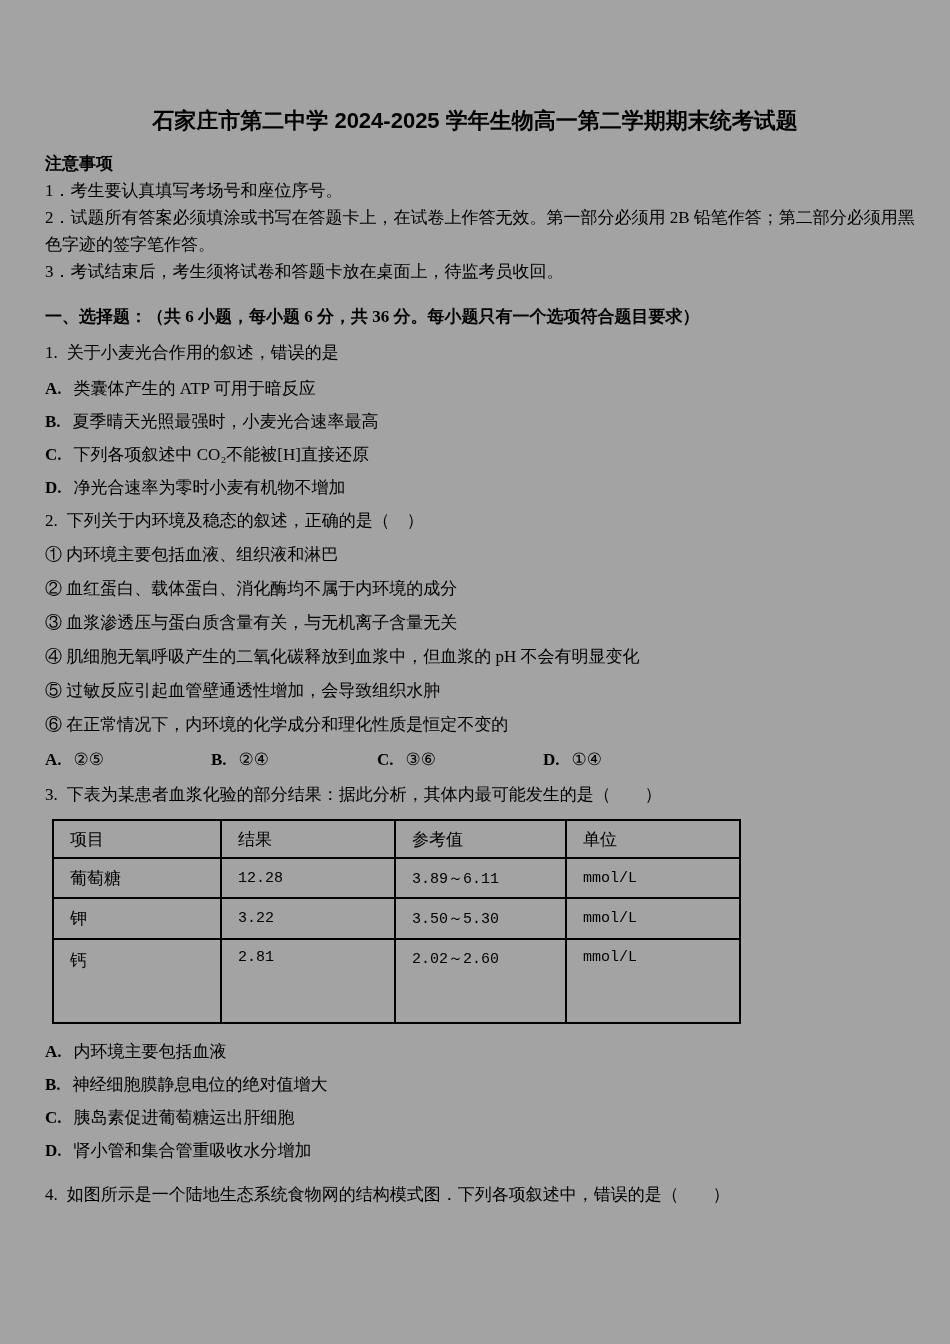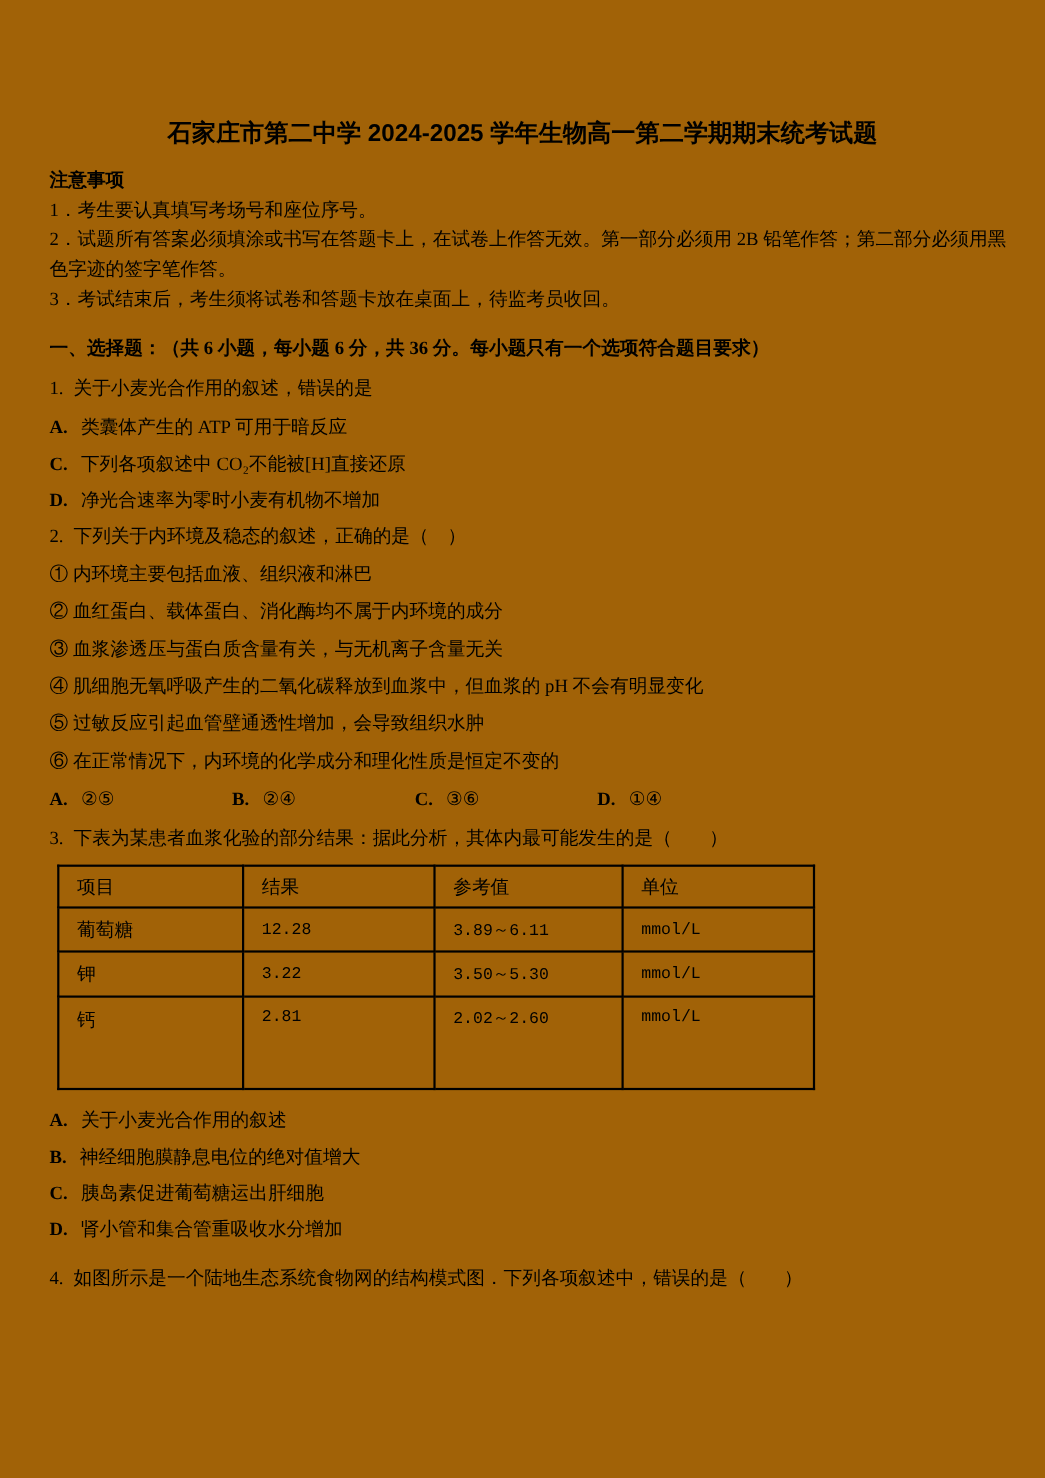--- a/index.html
+++ b/index.html
@@ -1,19 +1,19 @@
 <!DOCTYPE html>
 <html><head>
 <meta charset="utf-8">
 <style>
   html,body { margin:0; padding:0; background:#ffffff; }
   .page {
     position:relative;
     width:950px; height:1344px;
-    background:#a16207;
+    background:#a3a3a3;
     color:#000000;
     font-family:"Liberation Serif","DejaVu Serif",serif;
     overflow:hidden;
   }
   .title {
     padding-top:106px;
     text-align:center;
     font-size:22px;
     line-height:30px;
     font-weight:bold;
@@ -80,20 +80,23 @@
 
     <div class="section-heading">一、选择题：（共 6 小题，每小题 6 分，共 36 分。每小题只有一个选项符合题目要求）</div>
 
     <div class="q-line">
       <span class="q-num">1.</span><span>关于小麦光合作用的叙述，错误的是</span>
     </div>
     <div class="opt-line">
       <span class="opt-label">A.</span><span>类囊体产生的 ATP 可用于暗反应</span>
     </div>
     <div class="opt-line">
+      <span class="opt-label">B.</span><span>夏季晴天光照最强时，小麦光合速率最高</span>
+    </div>
+    <div class="opt-line">
       <span class="opt-label">C.</span><span>下列各项叙述中 CO₂不能被[H]直接还原</span>
     </div>
     <div class="opt-line">
       <span class="opt-label">D.</span><span>净光合速率为零时小麦有机物不增加</span>
     </div>
 
     <div class="opt-line">
       <span class="q-num">2.</span><span>下列关于内环境及稳态的叙述，正确的是（　）</span>
     </div>
     <div class="item-line">① 内环境主要包括血液、组织液和淋巴</div>
@@ -144,21 +147,21 @@
       <tr class="r-3">
         <td class="c0">钙</td>
         <td class="c1 mono">2.81</td>
         <td class="c2 mono">2.02～2.60</td>
         <td class="c3 mono">mmol/L</td>
       </tr>
     </tbody>
       </table>
 
     <div class="opt-line after-table">
-      <span class="opt-label">A.</span><span>关于小麦光合作用的叙述</span>
+      <span class="opt-label">A.</span><span>内环境主要包括血液</span>
     </div>
     <div class="opt-line">
       <span class="opt-label">B.</span><span>神经细胞膜静息电位的绝对值增大</span>
     </div>
     <div class="opt-line">
       <span class="opt-label">C.</span><span>胰岛素促进葡萄糖运出肝细胞</span>
     </div>
     <div class="opt-line">
       <span class="opt-label">D.</span><span>肾小管和集合管重吸收水分增加</span>
     </div>

